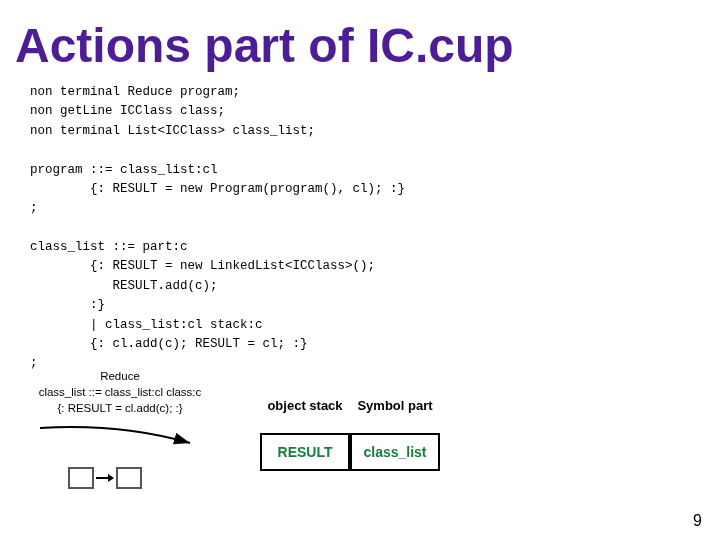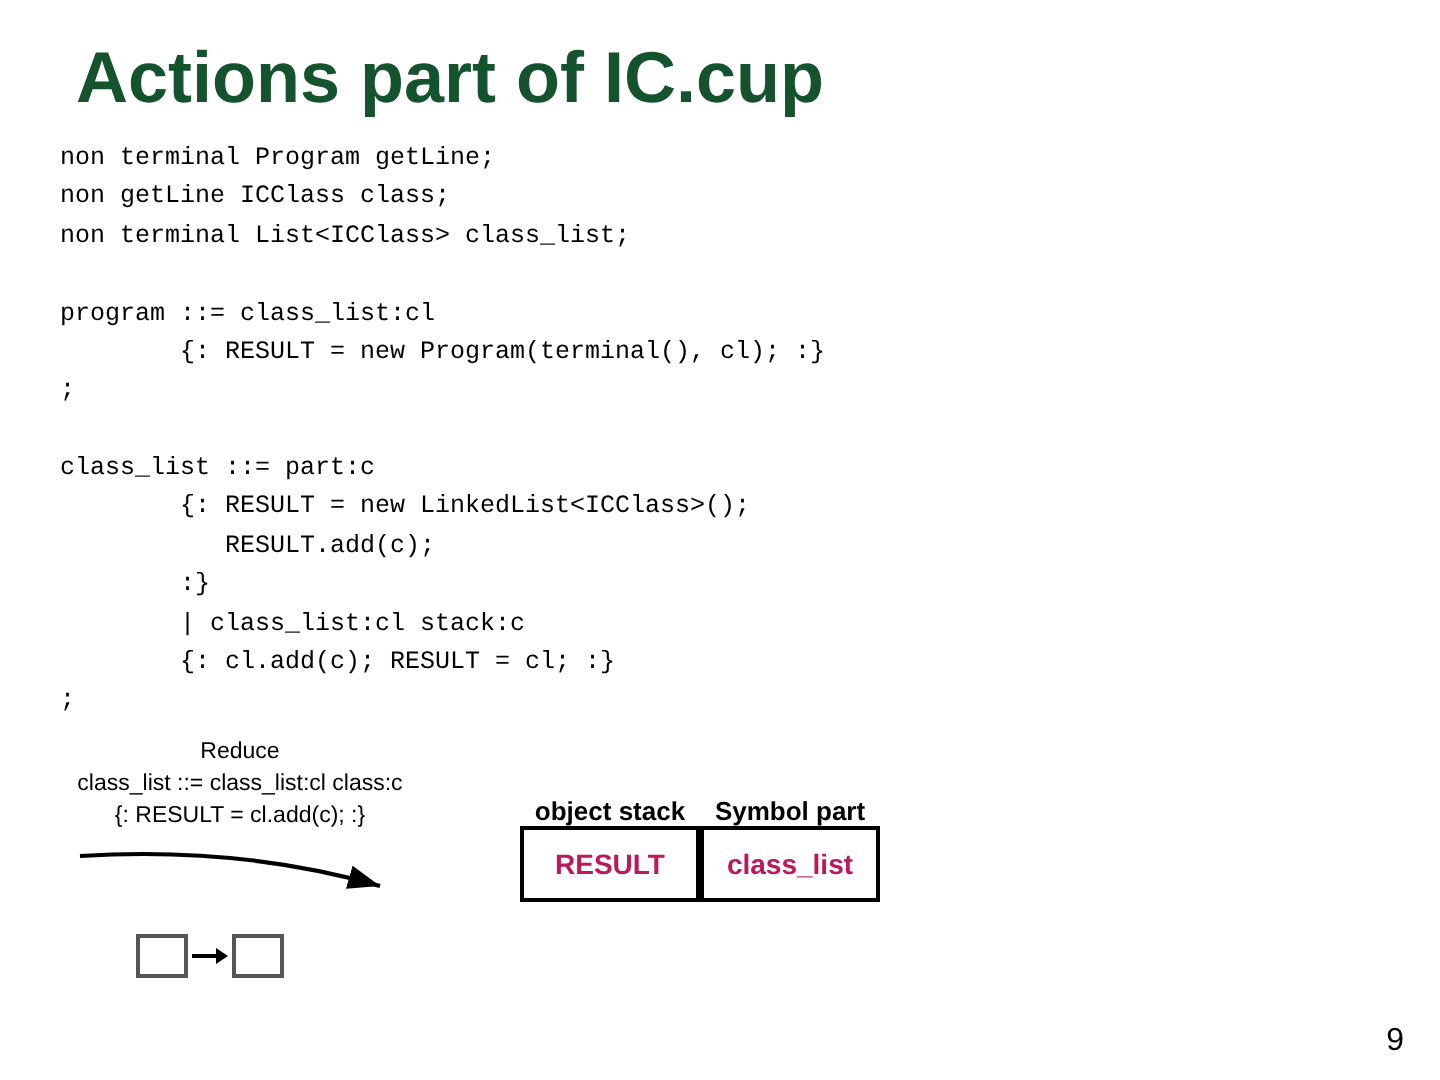--- a/index.html
+++ b/index.html
@@ -6,24 +6,24 @@
     body {
       width: 720px;
       height: 540px;
       background: #fff;
       font-family: Arial, Helvetica, sans-serif;
       overflow: hidden;
       position: relative;
     }
 
     #page-title {
-      font-size: 36px;
+      font-size: 48px;
       font-weight: bold;
-      color: #14532d;
-      margin: 18px 30px 10px 38px;
+      color: #4c1d95;
+      margin: 18px 30px 10px 15px;
     }
 
     #code-block {
       font-family: 'Courier New', Courier, monospace;
       font-size: 12.5px;
       color: #000;
       margin: 0 30px;
       line-height: 1.55;
       white-space: pre;
     }
@@ -31,21 +31,21 @@
     #stack-area {
       display: flex;
       flex-direction: column;
       align-items: flex-start;
       margin-left: 20px;
     }
 
     #stack-headers {
       display: flex;
       gap: 0px;
-      margin-bottom: 0;
+      margin-bottom: 20px;
     }
 
     .stack-header {
       font-size: 13px;
       font-weight: bold;
       color: #000;
       width: 90px;
       text-align: center;
     }
 
@@ -56,21 +56,21 @@
 
     .stack-cell {
       width: 90px;
       height: 38px;
       border: 2px solid #000;
       display: flex;
       align-items: center;
       justify-content: center;
       font-size: 14px;
       font-weight: bold;
-      color: #be185d;
+      color: #15803d;
       background: #fff;
     }
 
     #page-number {
       position: absolute;
       bottom: 10px;
       right: 18px;
       font-size: 16px;
       color: #000;
     }
@@ -106,26 +106,26 @@
       border: 2px solid #555;
       background: #fff;
       display: inline-block;
     }
   </style>
 </head>
 <body>
 
 <div id="page-title">Actions part of IC.cup</div>
 
-<div id="code-block"><span>non terminal Program getLine;</span>
+<div id="code-block"><span>non terminal Reduce program;</span>
 <span>non getLine ICClass class;</span>
 <span>non terminal List&lt;ICClass&gt; class_list;</span>
 
 <span>program ::= class_list:cl</span>
-<span>        {: RESULT = new Program(terminal(), cl); :}</span>
+<span>        {: RESULT = new Program(program(), cl); :}</span>
 <span>;</span>
 
 <span>class_list ::= part:c</span>
 <span>        {: RESULT = new LinkedList&lt;ICClass&gt;();</span>
 <span>           RESULT.add(c);</span>
 <span>        :}</span>
 <span>        | class_list:cl stack:c</span>
 <span>        {: cl.add(c); RESULT = cl; :}</span>
 <span>;</span></div>
 

